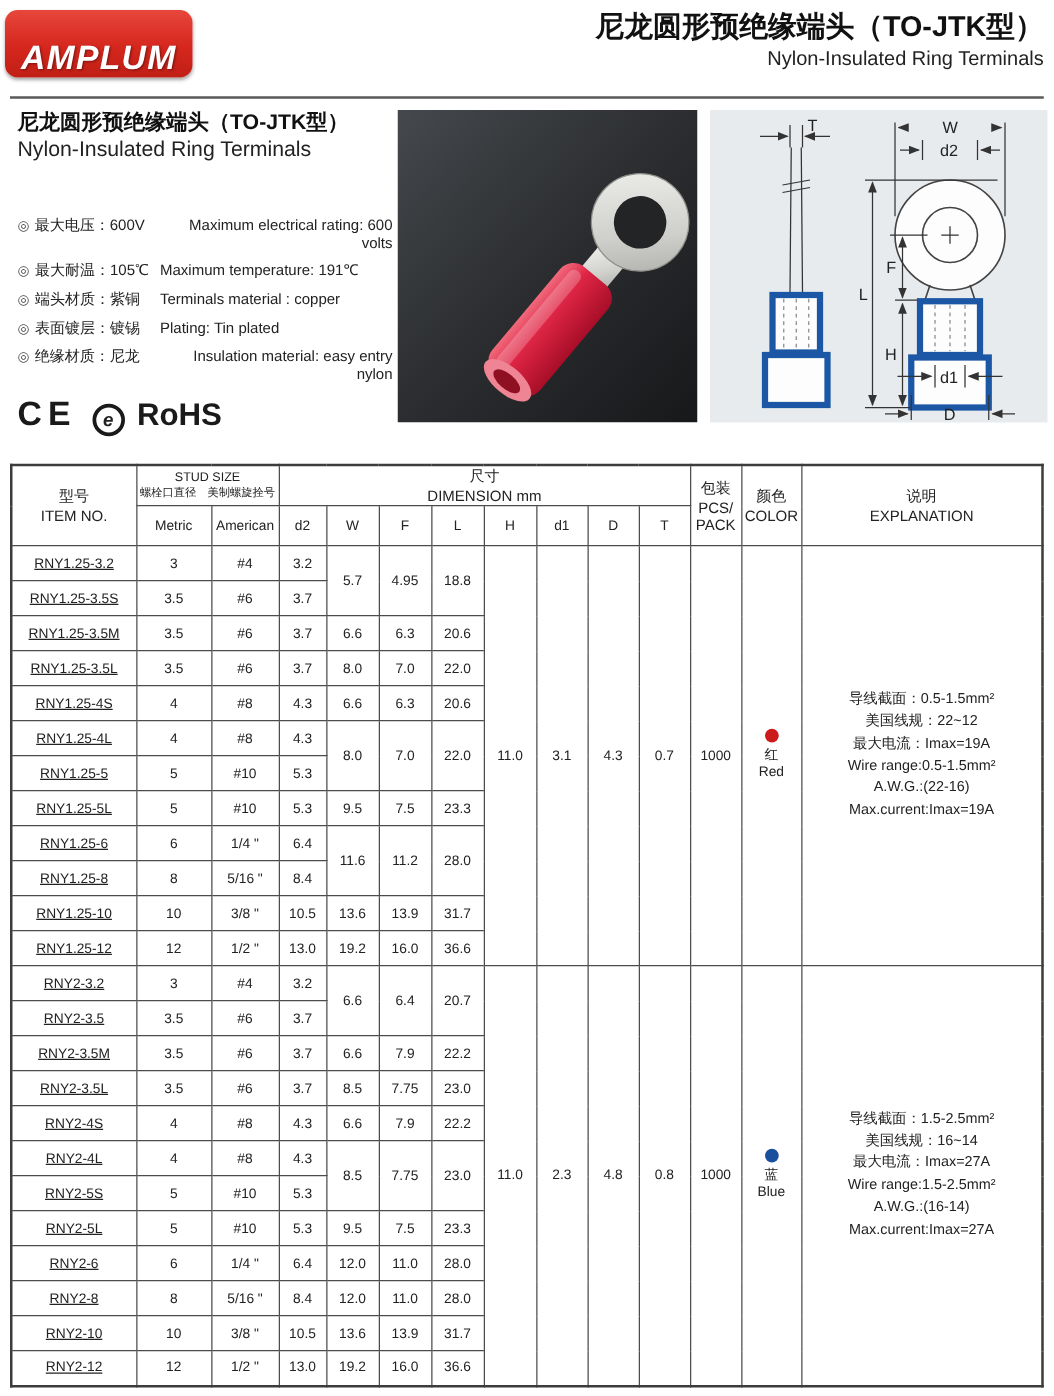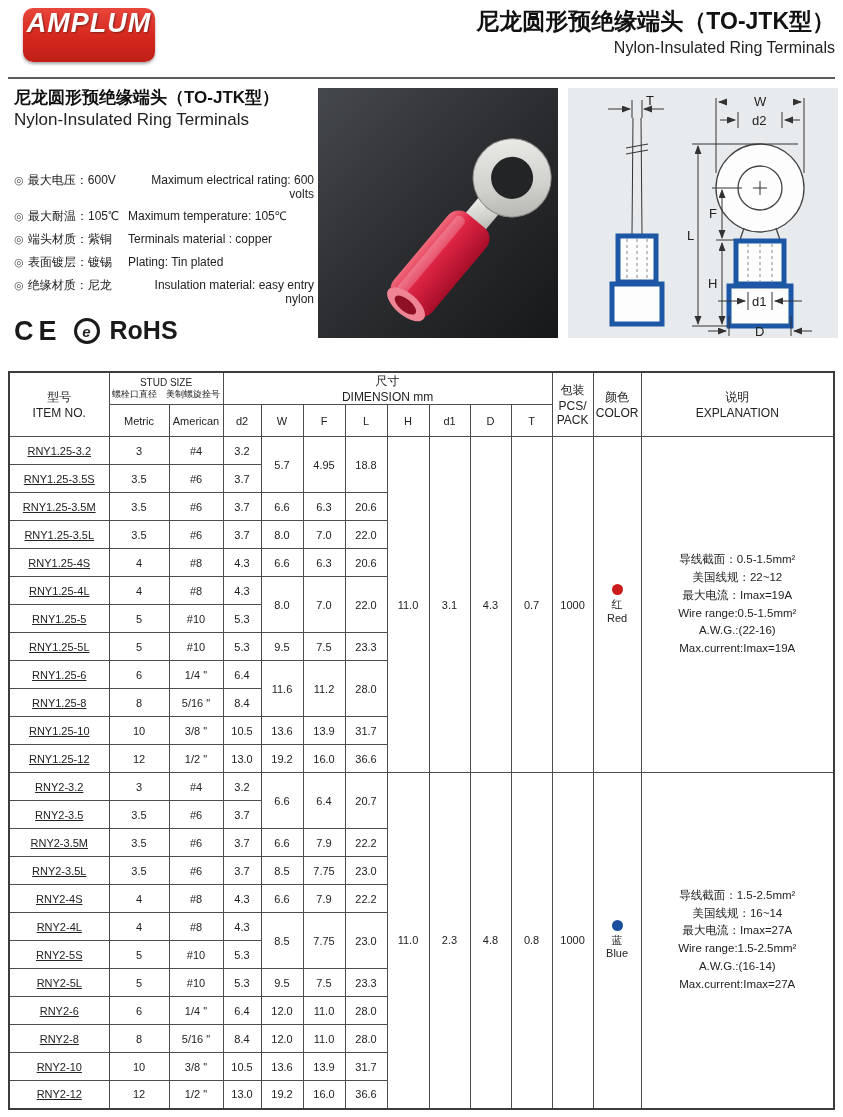--- a/index.html
+++ b/index.html
@@ -5,44 +5,44 @@
   * { margin:0; padding:0; box-sizing:border-box; }
   html,body { background:#ffffff; }
   body {
     width:843px; height:1117px; position:relative;
     font-family:"Liberation Sans", sans-serif; color:#222;
   }
   .page { position:absolute; inset:0; overflow:hidden; }
 
   
   .brand-logo {
-    position:absolute; left:23px; top:8px; width:132px; height:54px;
+    position:absolute; left:4px; top:8px; width:150px; height:54px;
     background:linear-gradient(180deg,#e8463c 0%,#d5271d 55%,#c01f16 100%);
     border-radius:10px; box-shadow:0 2px 3px rgba(0,0,0,.35);
-    display:flex; align-items:flex-start; justify-content:center;
+    display:flex; align-items:flex-end; justify-content:center;
   }
   .brand-logo span {
     color:#fff; font-weight:bold; font-style:italic; font-size:27px; letter-spacing:1px;
     text-shadow:1px 1px 2px rgba(0,0,0,.4);
   }
   .doc-titles { position:absolute; right:8px; top:6px; text-align:right; }
   .doc-title-cn { font-size:23px; font-weight:bold; color:#111; }
   .doc-title-en { font-size:16px; color:#222; margin-top:2px; }
   .header-rule { position:absolute; left:8px; right:8px; top:77px; height:2px; background:#595a5c; }
 
   
   .info { position:absolute; left:14px; top:86px; width:300px; }
   .info-title-cn { font-size:17px; font-weight:bold; color:#111; }
   .info-title-en { font-size:17px; color:#222; margin-top:1px; }
   .spec-list { margin-top:42px; }
   .spec-row { display:flex; align-items:baseline; font-size:12px; margin-bottom:6px; }
   .spec-bullet { width:14px; color:#444; font-size:11px; }
   .spec-cn { width:100px; color:#222; }
   .spec-en { color:#222;text-align:right; }
-  .certs { margin-top:10px; display:flex; align-items:flex-start; }
+  .certs { margin-top:10px; display:flex; align-items:flex-end; }
   .ce-mark { font-size:27px; font-weight:bold; letter-spacing:5px; color:#1a1a1a; }
   .e-mark {
     width:26px; height:26px; border:3px solid #1a1a1a; border-radius:50%;
     display:flex; align-items:center; justify-content:center;
     font-size:15px; font-weight:bold; font-style:italic; margin:0 10px 0 12px; position:relative; top:2px;
   }
   .rohs-mark { font-size:25px; font-weight:bold; color:#1a1a1a; }
 
   
   .photo { position:absolute; left:318px; top:88px; width:240px; height:250px; }
@@ -91,21 +91,21 @@
     <div class="info-title-en">Nylon-Insulated Ring Terminals</div>
     <div class="spec-list" id="spec-list">
         <div class="spec-row">
           <span class="spec-bullet">◎</span>
           <span class="spec-cn">最大电压：600V</span>
           <span class="spec-en">Maximum electrical rating: 600 volts</span>
         </div>
         <div class="spec-row">
           <span class="spec-bullet">◎</span>
           <span class="spec-cn">最大耐温：105℃</span>
-          <span class="spec-en">Maximum temperature: 105℃</span>
+          <span class="spec-en">Maximum temperature: 191℃</span>
         </div>
         <div class="spec-row">
           <span class="spec-bullet">◎</span>
           <span class="spec-cn">端头材质：紫铜</span>
           <span class="spec-en">Terminals material : copper</span>
         </div>
         <div class="spec-row">
           <span class="spec-bullet">◎</span>
           <span class="spec-cn">表面镀层：镀锡</span>
           <span class="spec-en">Plating: Tin plated</span>

